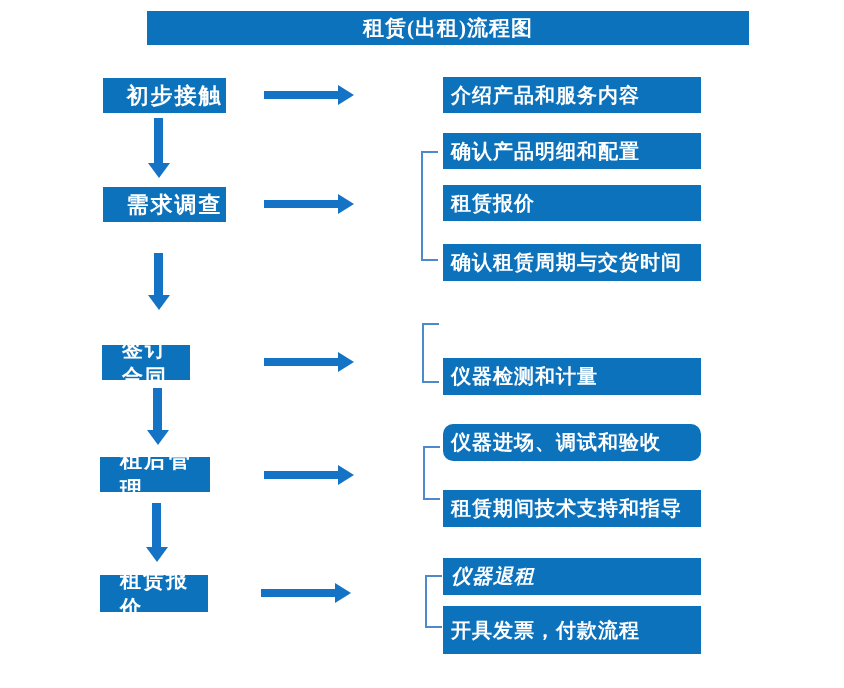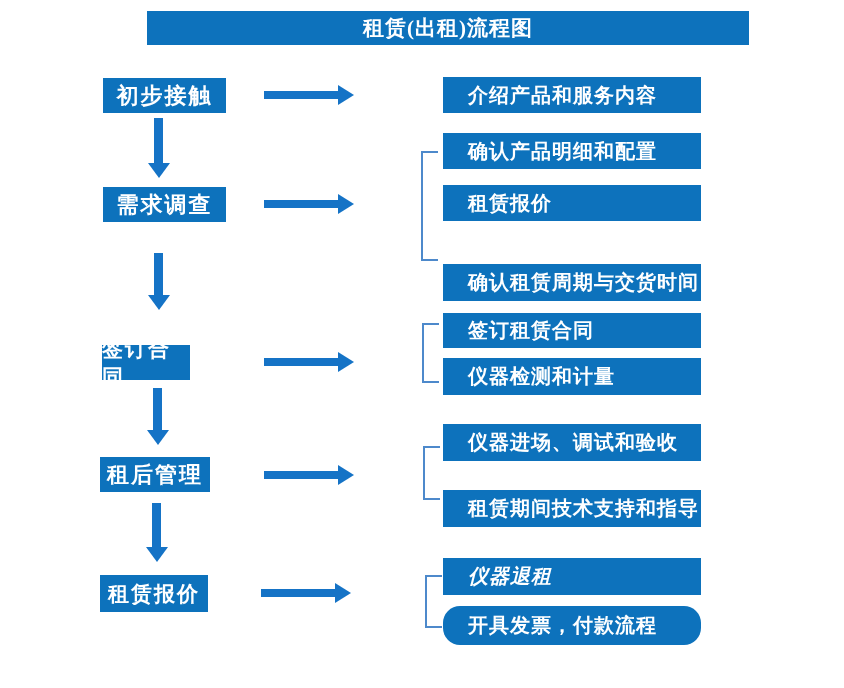--- a/index.html
+++ b/index.html
@@ -9,22 +9,22 @@
   }
   .title-bar{
     position:absolute;left:100px;top:11px;width:602px;height:34px;
     background:#0d72bc;color:#ffffff;font-weight:bold;font-size:21px;
     display:flex;align-items:center;justify-content:center;letter-spacing:1px;margin-left:47px;
   }
   .box{
     position:absolute;background:#0d72bc;color:#ffffff;font-weight:bold;
     display:flex;align-items:center;box-sizing:border-box;
   }
-  .step{justify-content:center;font-size:22px;letter-spacing:2px;}
-  .out{justify-content:flex-start;padding-left:25px;font-size:20px;letter-spacing:1px;width:258px;left:443px;}
+  .step{justify-content:center;font-size:22px;letter-spacing:2px;padding-left:20px;}
+  .out{justify-content:flex-start;padding-left:8px;font-size:20px;letter-spacing:1px;width:258px;left:443px;}
   .h-arrow{position:absolute;height:8px;background:#1573c6;}
   .h-arrow::after{
     content:'';position:absolute;left:100%;top:50%;transform:translateY(-50%);
     width:0;height:0;border-left:16px solid #1573c6;
     border-top:10px solid transparent;border-bottom:10px solid transparent;
   }
   .v-arrow{position:absolute;width:9px;background:#1573c6;}
   .v-arrow::after{
     content:'';position:absolute;top:100%;left:50%;transform:translateX(-50%);
     width:0;height:0;border-top:15px solid #1573c6;
@@ -47,30 +47,29 @@
   <div class="box step" style="left:103px;top:78px;width:123px;height:35px;">初步接触</div>
   <div class="box step" style="left:103px;top:187px;width:123px;height:35px;">需求调查</div>
   <div class="box step" style="left:102px;top:345px;width:88px;height:35px;font-size:21px;">签订合同</div>
   <div class="box step" style="left:100px;top:457px;width:110px;height:35px;font-size:22px;">租后管理</div>
   <div class="box step" style="left:100px;top:575px;width:108px;height:37px;font-size:21px;">租赁报价</div>
 
   <div class="box out" style="top:77px;height:36px;">介绍产品和服务内容</div>
 
   <div class="box out" style="top:133px;height:36px;">确认产品明细和配置</div>
   <div class="box out" style="top:185px;height:36px;">租赁报价</div>
-  <div class="box out" style="top:244px;height:37px;margin-top:20px;">确认租赁周期与交货时间</div>
+  <div class="box out" style="top:244px;height:37px;">确认租赁周期与交货时间</div>
 
-  <div class="box out" style="top:313px;height:35px;">签订租赁合同</div>
   <div class="box out" style="top:358px;height:37px;">仪器检测和计量</div>
 
-  <div class="box out" style="top:424px;height:37px;">仪器进场、调试和验收</div>
+  <div class="box out" style="top:424px;height:37px;border-radius:10px;">仪器进场、调试和验收</div>
   <div class="box out" style="top:490px;height:37px;">租赁期间技术支持和指导</div>
 
   <div class="box out" style="top:558px;height:37px;font-style:italic;">仪器退租</div>
-  <div class="box out" style="top:606px;height:39px;border-radius:17px;">开具发票，付款流程</div>
+  <div class="box out" style="top:606px;height:48px;">开具发票，付款流程</div>
 
   <div class="h-arrow" style="left:264px;top:91px;width:74px;"></div>
   <div class="h-arrow" style="left:264px;top:200px;width:74px;"></div>
   <div class="h-arrow" style="left:264px;top:358px;width:74px;"></div>
   <div class="h-arrow" style="left:264px;top:471px;width:74px;"></div>
   <div class="h-arrow" style="left:261px;top:589px;width:74px;"></div>
 
   <div class="v-arrow" style="left:154px;top:118px;height:45px;"></div>
   <div class="v-arrow" style="left:154px;top:253px;height:42px;"></div>
   <div class="v-arrow" style="left:153px;top:388px;height:42px;"></div>

